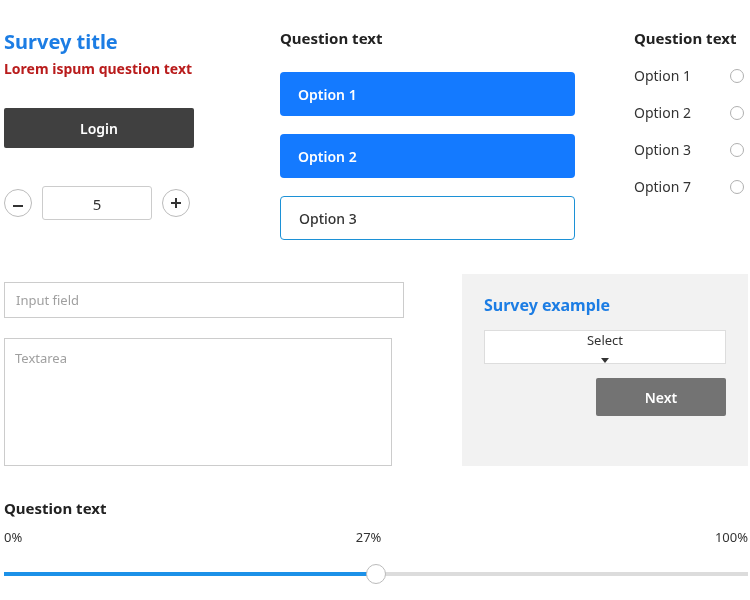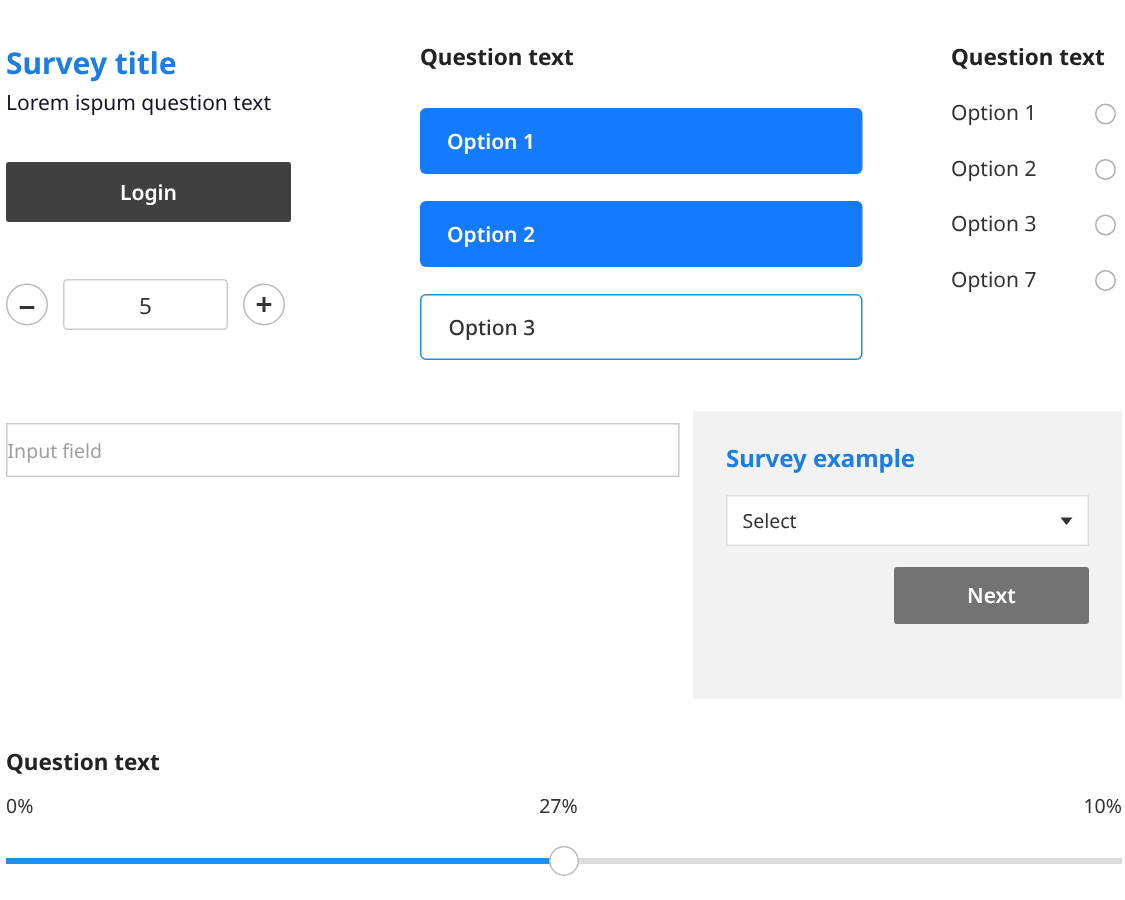--- a/index.html
+++ b/index.html
@@ -1,45 +1,45 @@
 <!DOCTYPE html>
 <html><head>
 <meta charset="utf-8">
 <style>
   * { box-sizing: border-box; margin: 0; padding: 0; font-family: system-ui, -apple-system, "Segoe UI", Roboto, Arial, sans-serif; }
   body { width: 750px; height: 600px; overflow: hidden; background: #fff; color: #333; position: relative; }
   .wrap { position: relative; width: 100%; height: 100%; }
 
   .col1 { position: absolute; left: 4px; top: 28px; width: 224px; }
   .survey-title { font-size: 20px; font-weight: 700; color: #1c7de4; margin-bottom: 4px; }
-  .lorem { font-size: 14px; font-weight: 400; color: #0f172a; margin-bottom: 30px; }
+  .lorem { font-size: 14px; font-weight: 700; color: #b91c1c; margin-bottom: 30px; }
   .btn-primary { display: block; width: 190px; height: 40px; background: #404040; color: #fff; border: none; border-radius: 2px; font-size: 14px; font-weight: 600; cursor: pointer; margin-bottom: 38px; }
   .stepper { display: flex; align-items: center; gap: 10px; }
   .step-btn { width: 28px; height: 28px; border-radius: 50%; border: 1px solid #bbb; background: #fff; font-size: 18px; line-height: 0; cursor: pointer; display: flex; align-items: center; justify-content: center; color:#333;}
   .step-num { width: 110px; height: 34px; border: 1px solid #ccc; border-radius: 3px; text-align: center; font-size: 15px; line-height: 34px; }
 
   .col2 { position: absolute; left: 280px; top: 28px; width: 295px; }
   .q-text1 { font-size: 15px; font-weight: 700; color: #222; margin-bottom: 24px; }
   .opt-btn { display: block; width: 100%; height: 44px; border: none; border-radius: 4px; padding: 0 18px; text-align: left; font-size: 14px; font-weight: 600; color: #fff; background: #147aff; margin-bottom: 18px; cursor: pointer; }
   .opt-btn.white { background: #fff; color: #333; border: 1px solid #1c91d6; font-weight: 500; }
 
   .col3 { position: absolute; left: 634px; top: 28px; width: 110px; }
   .q-text3 { font-size: 15px; font-weight: 700; color: #222; margin-bottom: 18px; white-space: nowrap; }
   .radio-row { display: flex; justify-content: space-between; align-items: center; font-size: 14px; color: #333; margin-bottom: 18px; white-space: nowrap; cursor:pointer;}
   .radio-circle { width: 14px; height: 14px; border-radius: 50%; border: 1px solid #b0b0b0; }
 
-  .input-field { position: absolute; left: 4px; top: 282px; width: 449px; height: 36px; border: 1px solid #ccc; padding: 0 0; font-size: 13px; color: #555; }
+  .input-field { position: absolute; left: 4px; top: 282px; width: 400px; height: 36px; border: 1px solid #ccc; padding: 0 11px; font-size: 13px; color: #555; }
   .input-field::placeholder { color: #a0a0a0; }
   .textarea { position: absolute; left: 4px; top: 338px; width: 388px; height: 128px; border: 1px solid #ccc; padding: 10px; font-size: 13px; color: #555; resize: none; }
   .textarea::placeholder { color: #a0a0a0; }
 
   .card { position: absolute; left: 462px; top: 274px; width: 286px; height: 192px; background: #f2f2f2; padding: 20px 22px; }
   .card-title { font-size: 16px; font-weight: 700; color: #1c7de4; margin-bottom: 14px; }
   .card-q { font-size: 14px; font-weight: 700; color: #222; line-height: 1.4; padding-left: 12px; text-indent: -12px; margin-bottom: 14px; }
-  .select { display: flex; justify-content: space-between; align-items: center; width: 100%; height: 34px; border: 1px solid #ddd; background: #fff; padding: 0 10px; font-size: 13px; cursor: pointer; margin-bottom: 14px; }
+  .select { display: flex; justify-content: space-between; align-items: center; width: 100%; height: 34px; border: 1px solid #ddd; background: #fff; padding: 0 10px; font-size: 13px; cursor: pointer; margin-bottom: 14px; flex-direction: column; }
   .select-caret { border-left: 4px solid transparent; border-right: 4px solid transparent; border-top: 5px solid #333; }
   .next-btn { display:block; margin-left:auto; width: 130px; height: 38px; background: #737373; color: #fff; border: none; border-radius: 2px; font-weight: 600; font-size: 14px; cursor: pointer; }
 
   .slider-section { position: absolute; left: 4px; top: 498px; width: 744px; }
   .slider-q { font-size: 15px; font-weight: 700; color: #222; margin-bottom: 10px; }
   .slider-labels { display: flex; justify-content: space-between; font-size: 13px; margin-bottom: 18px; }
   .slider { position: relative; width: 744px; height: 20px; cursor: pointer; }
   .slider-track-gray { position: absolute; left: 0; top: 8px; width: 100%; height: 4px; background: #dcdcdc; }
   .slider-track-blue { position: absolute; left: 0; top: 8px; width: 50%; height: 4px; background: #1c91e8; }
   .slider-thumb { position: absolute; left: calc(50% - 10px); top: 0; width: 20px; height: 20px; background: #fff; border: 1px solid #bbb; border-radius: 50%; }
@@ -91,36 +91,37 @@
       <span class="radio-circle"></span>
     </div>
     <div class="radio-row">
       <span>Option 7</span>
       <span class="radio-circle"></span>
     </div>
   </div>
 
   <input class="input-field" type="text" placeholder="Input field" style="">
 
+  <textarea class="textarea" placeholder="Textarea" style=""></textarea>
 
   <div class="card">
     <div class="card-title">Survey example</div>
     <div class="select">
       <span>Select</span>
       <span class="select-caret"></span>
     </div>
     <button class="next-btn">Next</button>
   </div>
 
   <div class="slider-section">
     <div class="slider-q">Question text</div>
     <div class="slider-labels">
       <span>0%</span>
       <span>27%</span>
-      <span>10%</span>
+      <span>100%</span>
     </div>
     <div class="slider">
       <div class="slider-track-gray"></div>
       <div class="slider-track-blue"></div>
       <div class="slider-thumb"></div>
     </div>
   </div>
 
 </div>
 

